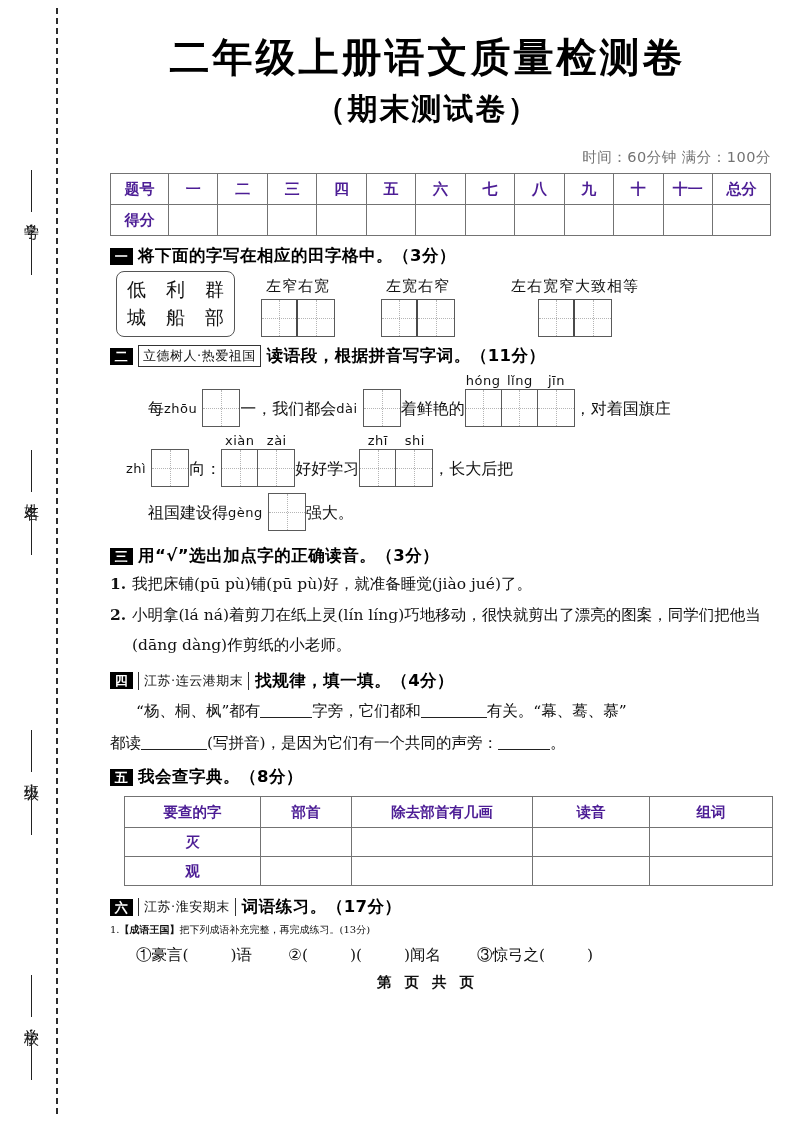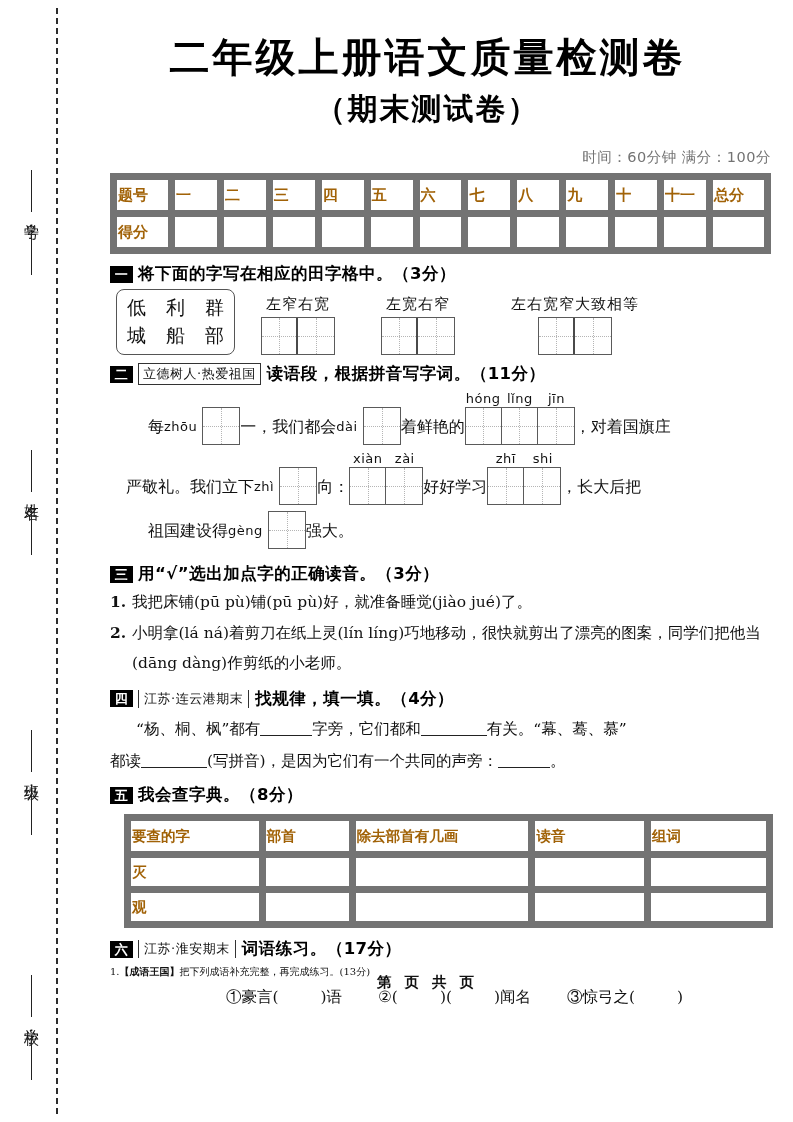--- a/index.html
+++ b/index.html
@@ -83,25 +83,25 @@
   }
 
   
   #score-table-wrap { margin: 6px 22px 0 48px; }
   table.grid {
     border-collapse: collapse;
     width: 100%;
     table-layout: fixed;
   }
   table.grid td, table.grid th {
-    border: 7px solid #737373;
-    text-align: left;
+    border: 1px solid #737373;
+    text-align: center;
     font-weight: 700;
     font-size: 15px;
-    color: #a16207;
+    color: #4c1d95;
   }
   #score-table td { height: 28px; }
   #score-table td.head-cell { font-size: 15px; }
   #score-table col.label-col { width: 58px; }
   #score-table col.total-col { width: 58px; }
 
   
   .question { margin: 9px 20px 0 48px; }
   .q-head {
     display: flex;
@@ -466,21 +466,20 @@
           <span class="tz-group">
             <span class="tz"></span>
             <span class="tz"></span>
             <span class="tz"></span>
           </span>
         </span>
         <span class="txt">，对着国旗庄</span>
       </div>
 
       <div class="py-line" style="padding-left:16px;">
-        <span class="txt">严敬礼。我们立下</span>
         <span class="py-slot">
           <span class="py">zhì</span>
           <span class="tz-group">
             <span class="tz"></span>
           </span>
         </span>
         <span class="txt">向：</span>
         <span class="py-slot">
           <span class="py py-multi">
             <span>xiàn</span>
@@ -600,21 +599,21 @@
     <div class="q-head">
       <span class="q-num">六</span>
       <span class="q-tag plain">江苏·淮安期末</span>
       <span>词语练习。</span>
       <span class="q-score">（17分）</span>
     </div>
     <div class="q-body" style="font-family:'DejaVu Serif','Liberation Serif',serif; margin-top:2px;">
       <div style="font-size:10px;">
         <span>1.</span><span style="font-weight:700;">【成语王国】</span><span>把下列成语补充完整，再完成练习。</span><span>(13分)</span>
       </div>
-      <div class="indent" style="font-size:15.5px;text-align:center;">
+      <div class="indent" style="font-size:15.5px;">
         <span>①豪言(</span><span class="paren-gap"></span><span>)语</span>
         <span style="display:inline-block;width:26px;"></span>
         <span>②(</span><span class="paren-gap"></span><span>)(</span><span class="paren-gap"></span><span>)闻名</span>
         <span style="display:inline-block;width:26px;"></span>
         <span>③惊弓之(</span><span class="paren-gap"></span><span>)</span>
       </div>
     </div>
   </div>
 
   <div id="footer">第 页 共 页</div>

